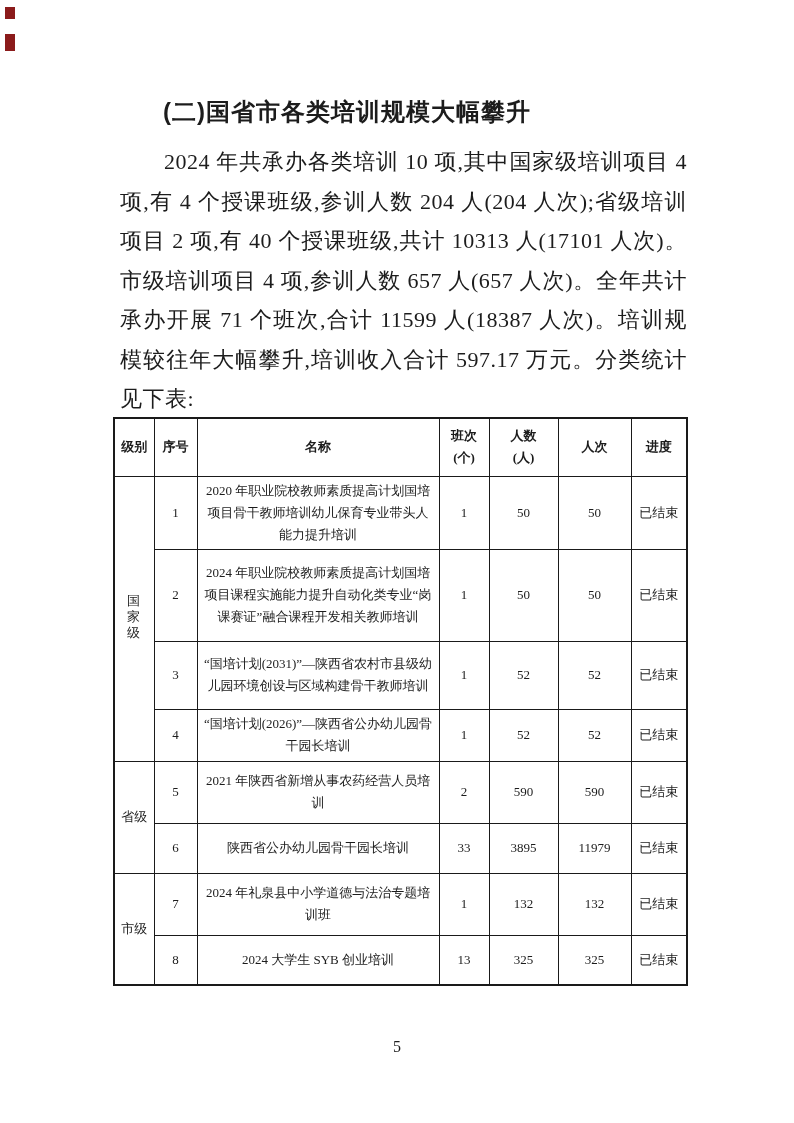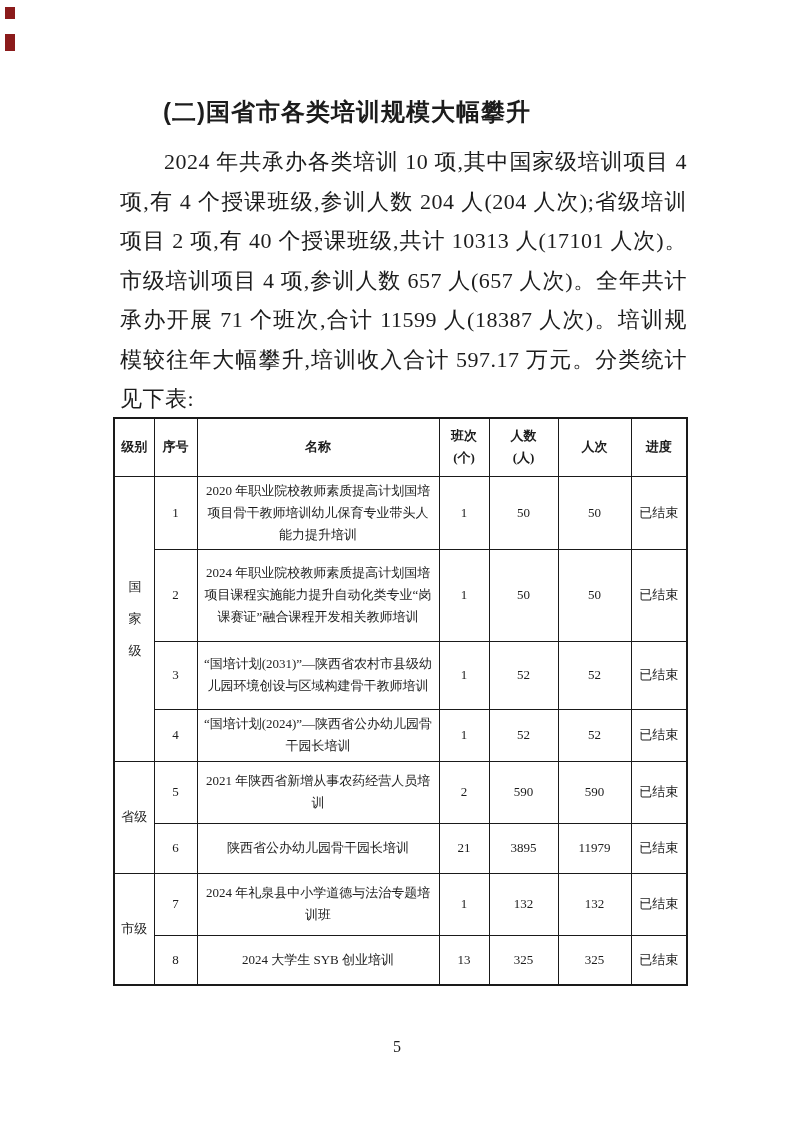--- a/index.html
+++ b/index.html
@@ -28,21 +28,21 @@
     font-size:13px;line-height:22px;
   }
   table.stats th,table.stats td{
     border:1.5px solid #1a1a1a;text-align:center;vertical-align:middle;
     padding:3px 5px;overflow:hidden;
   }
   table.stats{border:2px solid #1a1a1a;}
   table.stats th{font-weight:bold;white-space:pre-line;}
   .vert{
     display:inline-block;width:1.1em;word-break:break-all;
-    line-height:32px;text-align:right;
+    line-height:16px;text-align:left;
   }
   tr.h-head{height:58px}
   tr.h1{height:66px}
   tr.h2{height:92px}
   tr.h3{height:68px}
   tr.h4{height:52px}
   tr.h5{height:62px}
   tr.h6{height:50px}
   tr.h7{height:62px}
   tr.h8{height:50px}
@@ -107,40 +107,40 @@
         <tr class="h3">
           <td>3</td>
           <td>“国培计划(2031)”—陕西省农村市县级幼儿园环境创设与区域构建骨干教师培训</td>
           <td>1</td>
           <td>52</td>
           <td>52</td>
           <td>已结束</td>
         </tr>
         <tr class="h4">
           <td>4</td>
-          <td>“国培计划(2024)”—陕西省公办幼儿园骨干园长培训</td>
+          <td>“国培计划(2026)”—陕西省公办幼儿园骨干园长培训</td>
           <td>1</td>
           <td>52</td>
           <td>52</td>
           <td>已结束</td>
         </tr>
 
         <tr class="h5">
           <td rowspan="2">省级</td>
           <td>5</td>
           <td>2021 年陕西省新增从事农药经营人员培训</td>
           <td>2</td>
           <td>590</td>
           <td>590</td>
           <td>已结束</td>
         </tr>
         <tr class="h6">
           <td>6</td>
           <td>陕西省公办幼儿园骨干园长培训</td>
-          <td>21</td>
+          <td>33</td>
           <td>3895</td>
           <td>11979</td>
           <td>已结束</td>
         </tr>
 
         <tr class="h7">
           <td rowspan="2">市级</td>
           <td>7</td>
           <td>2024 年礼泉县中小学道德与法治专题培训班</td>
           <td>1</td>

